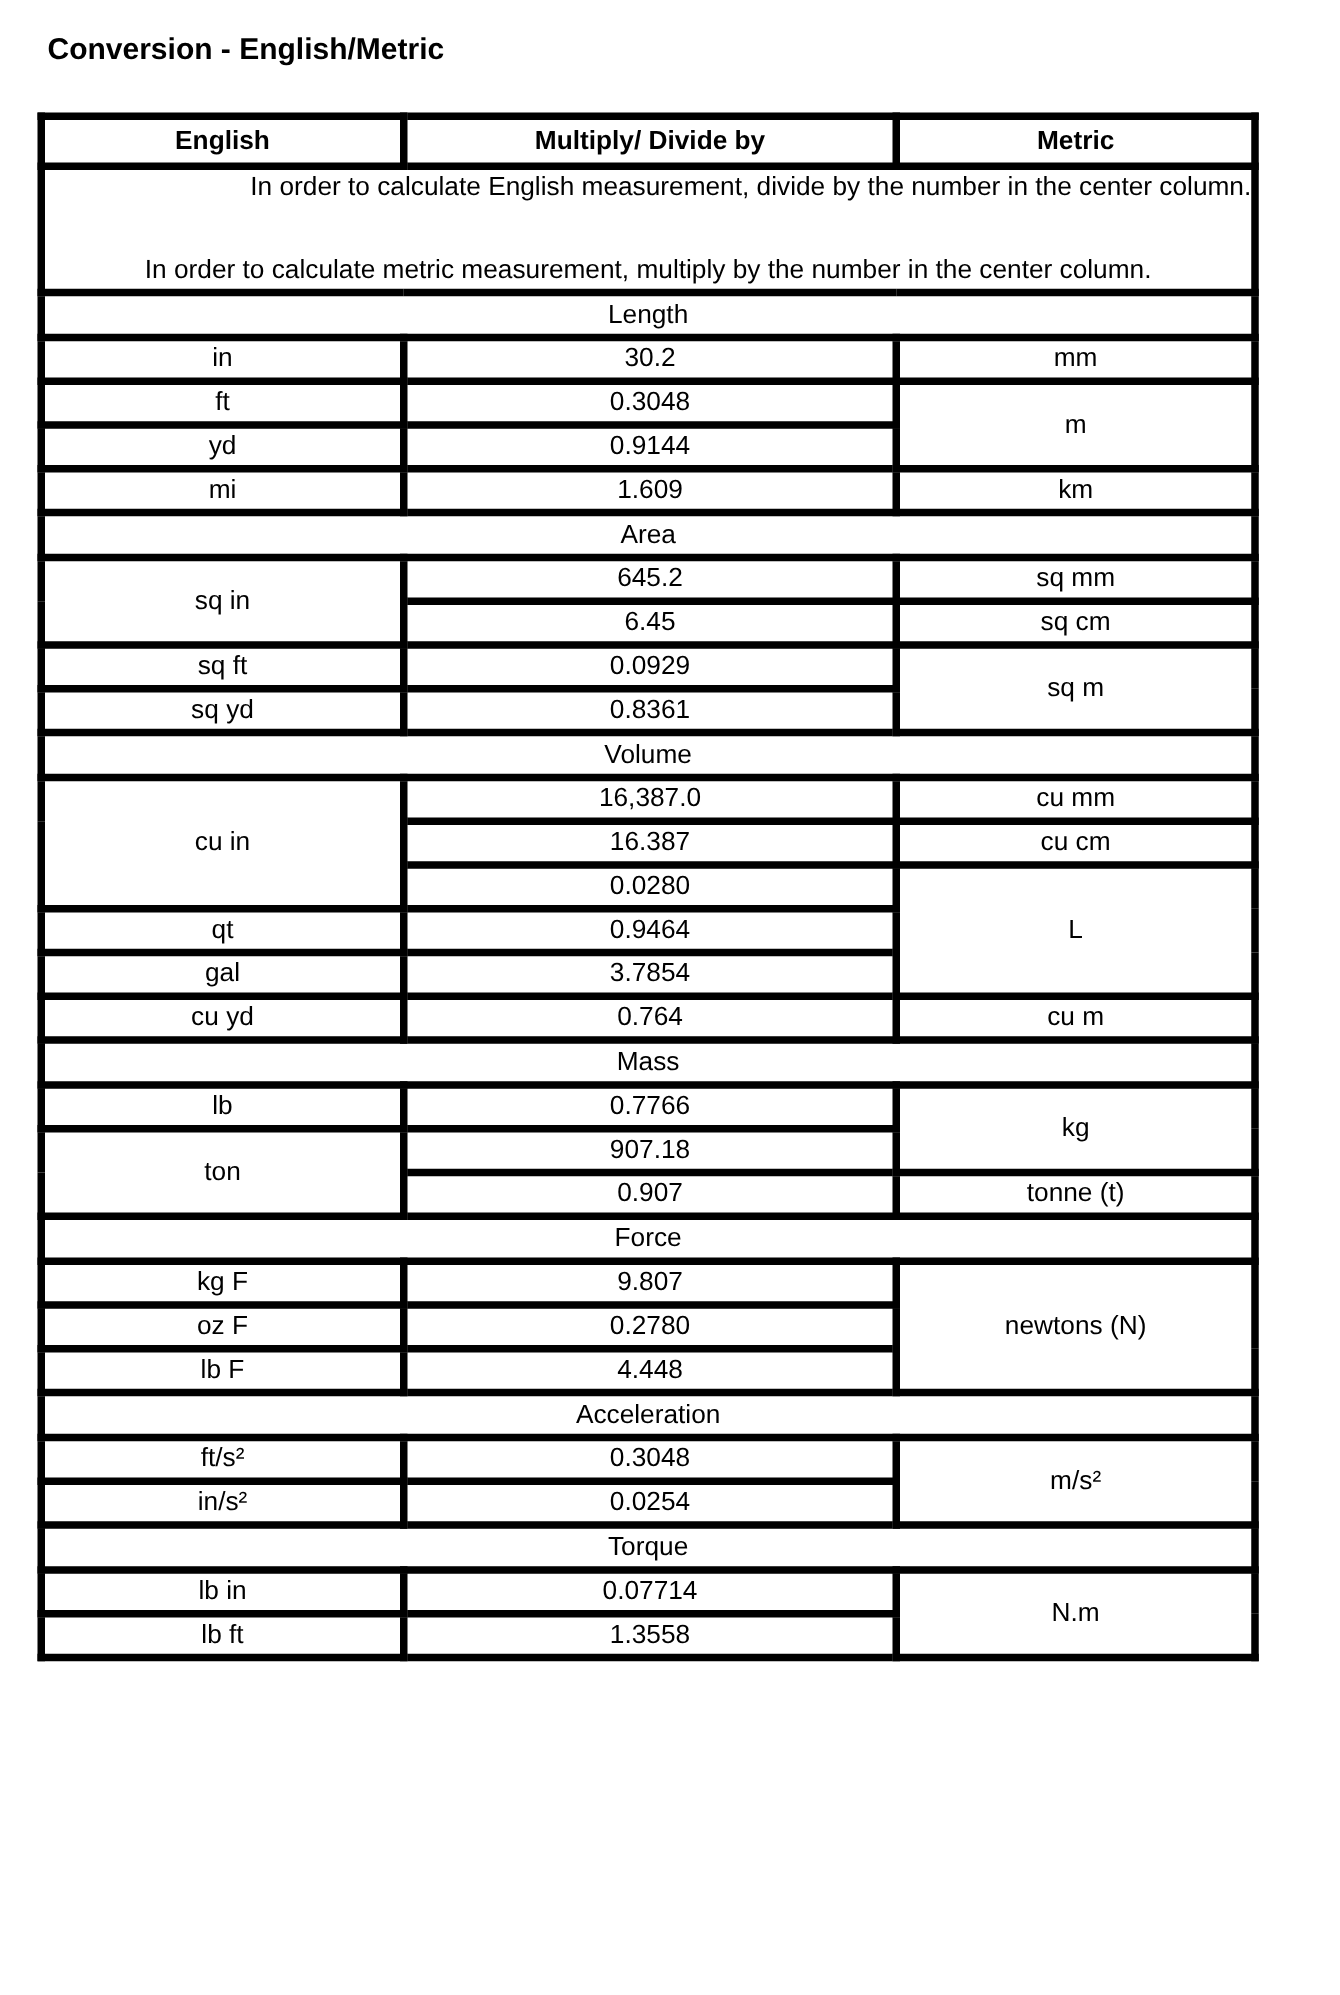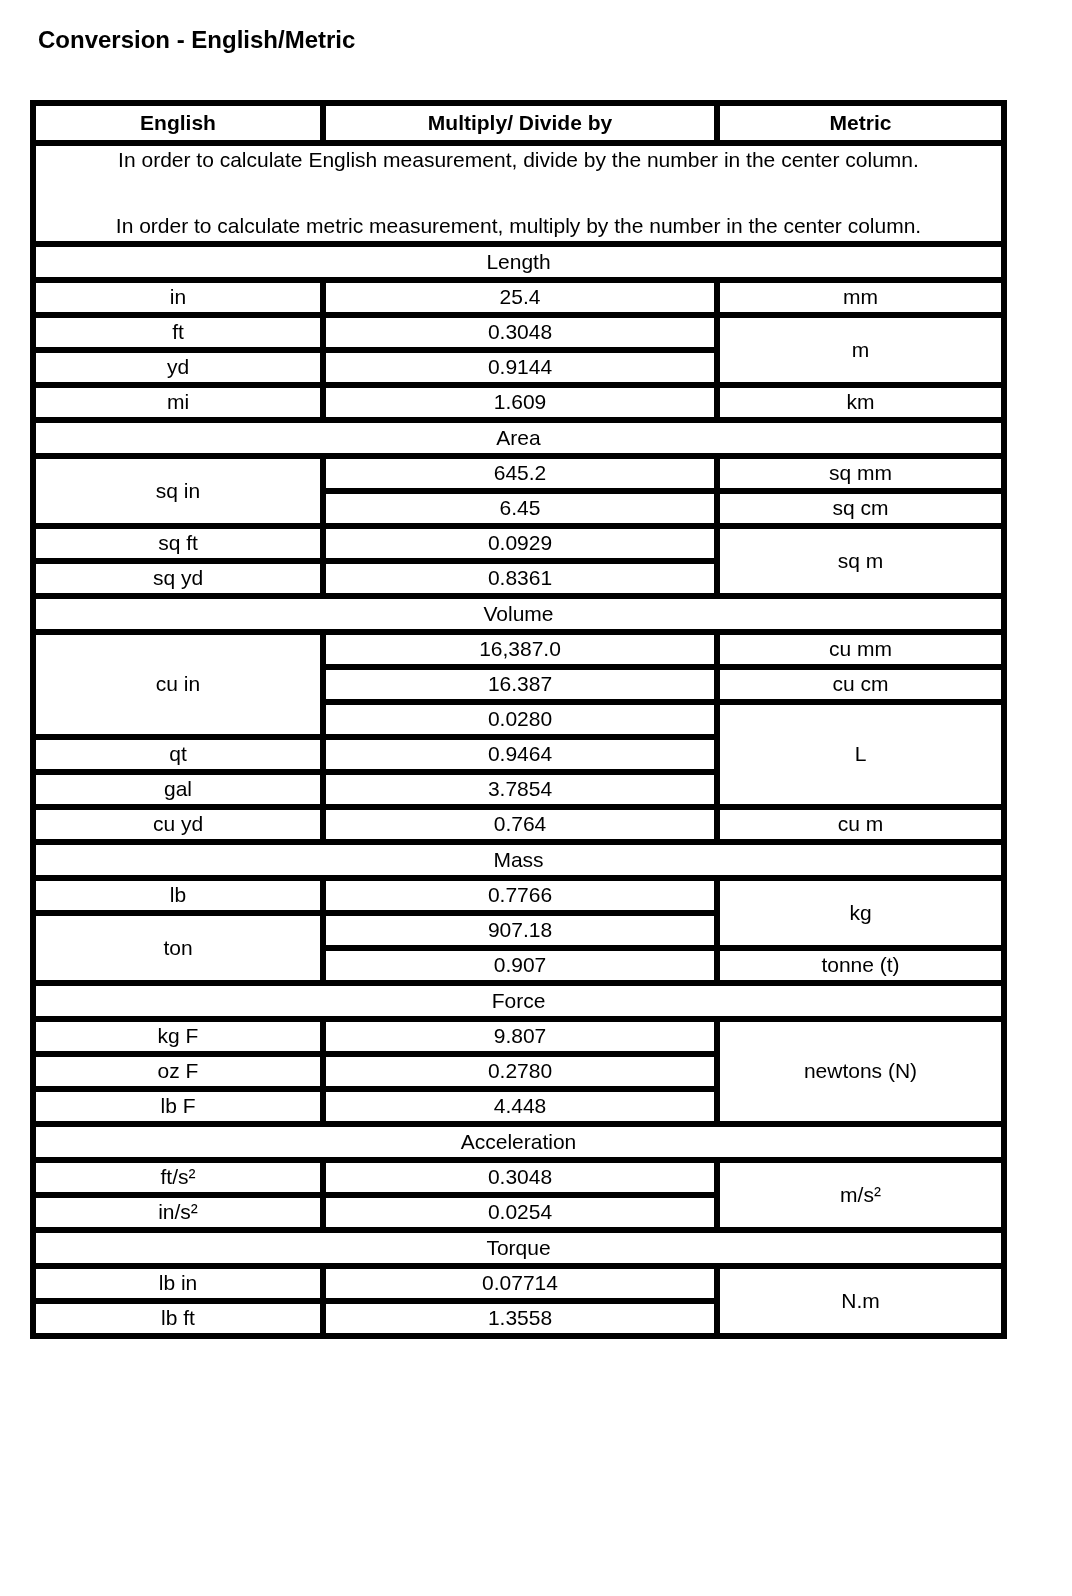--- a/index.html
+++ b/index.html
@@ -14,21 +14,21 @@
   }
   .page-title {
     margin: 26px 0 0 38px;
     font-size: 24px;
     font-weight: bold;
     letter-spacing: 0px;
   }
   table.conv {
     border-collapse: collapse;
     table-layout: fixed;
-    margin: 46px 0 0 30px;
+    margin: 36px 0 0 30px;
     width: 971px;
   }
   table.conv td, table.conv th {
     border: 6px solid #000000;
     font-size: 21px;
     text-align: center;
     vertical-align: middle;
     padding: 0;
     overflow: hidden;
   }
@@ -43,20 +43,21 @@
     text-align: left;
     vertical-align: top;
     padding: 3px 4px;
   }
   td.note-cell p {
     margin: 0;
     line-height: 1.35;
   }
   td.note-cell p.first {
     margin-bottom: 38px;
+    text-align: right;
   }
   td.sect-cell {
     font-weight: normal;
   }
 </style>
 </head>
 <body>
 
 <div class="page-title">Conversion - English/Metric</div>
 
@@ -79,21 +80,21 @@
       <p class="first">In order to calculate English measurement, divide by the number in the center column.</p>
       <p>In order to calculate metric measurement, multiply by the number in the center column.</p>
     </td>
   </tr>
 
   <tr class="sect-row">
     <td class="sect-cell" colspan="3">Length</td>
   </tr>
   <tr class="data-row">
     <td>in</td>
-    <td>25.4</td>
+    <td>30.2</td>
     <td>mm</td>
   </tr>
   <tr class="data-row">
     <td>ft</td>
     <td>0.3048</td>
     <td rowspan="2">m</td>
   </tr>
   <tr class="data-row">
     <td>yd</td>
     <td>0.9144</td>

